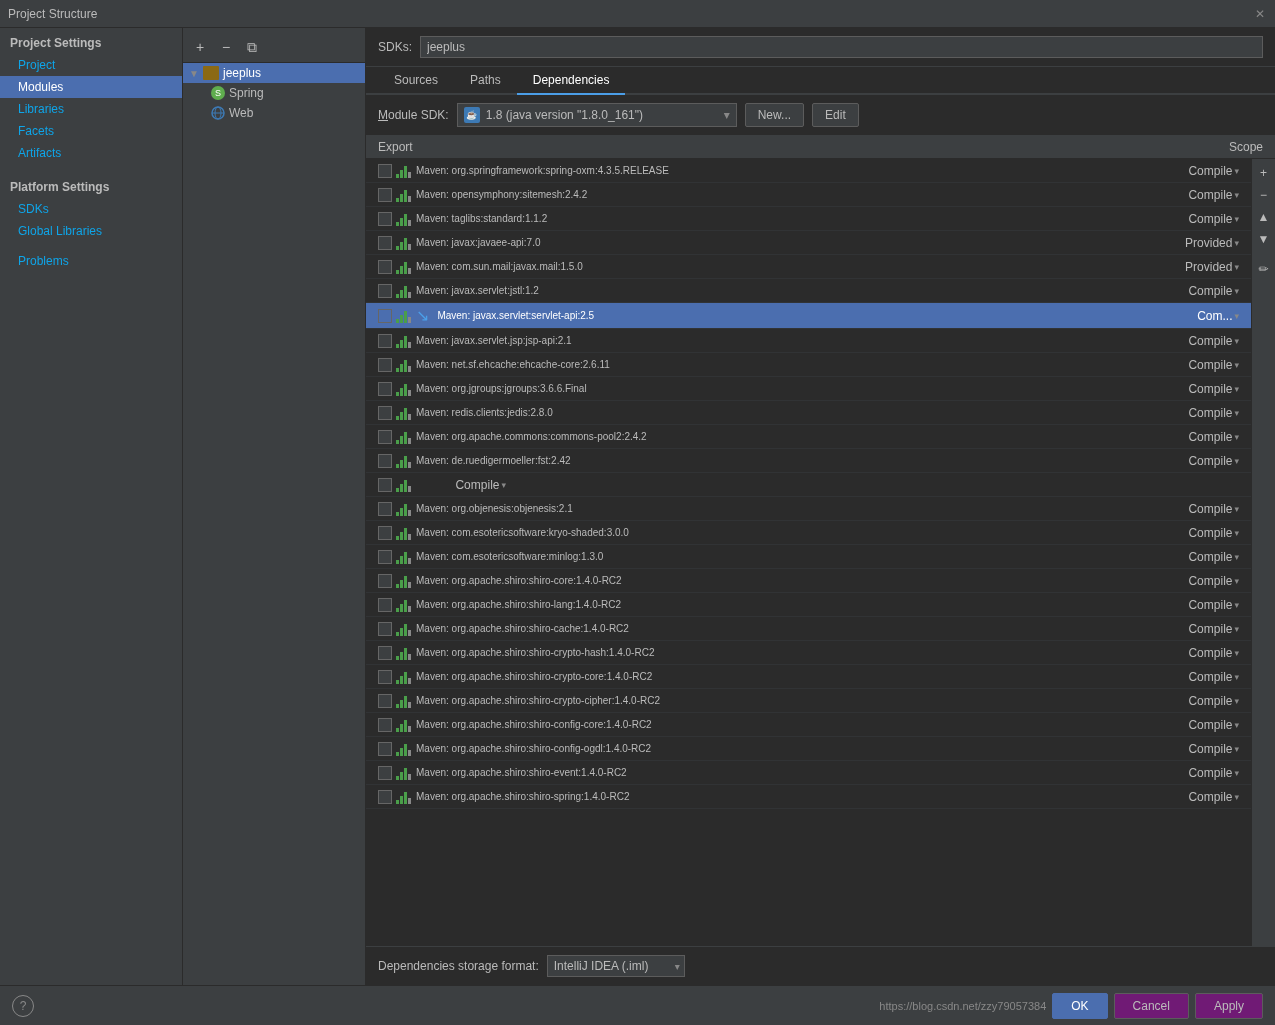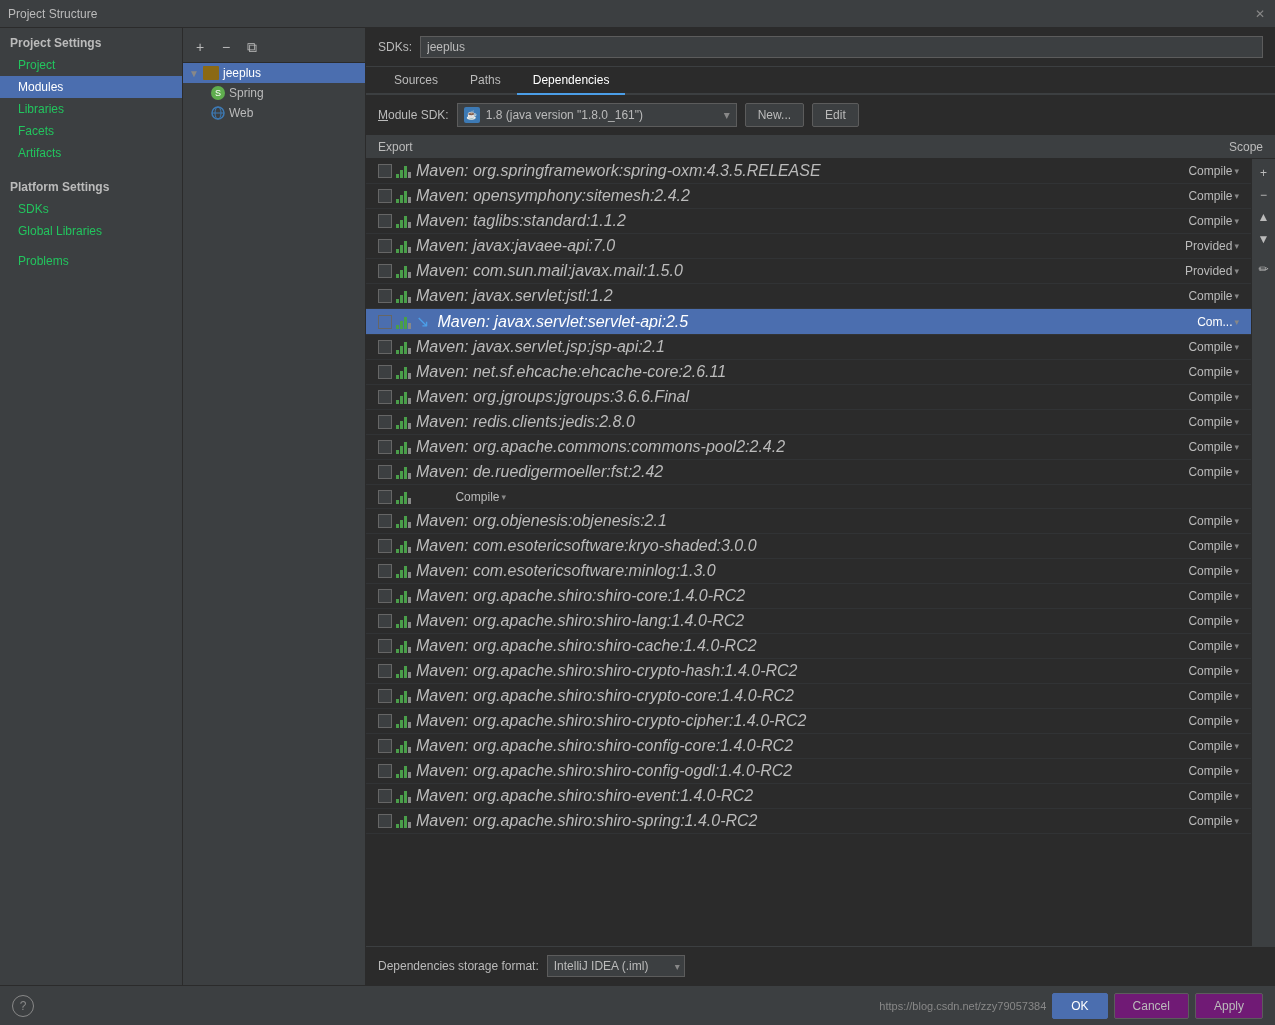--- a/index.html
+++ b/index.html
@@ -47,21 +47,21 @@
     }
     .sidebar-section-header {
       color: #bbbbbb;
       font-weight: bold;
       font-size: 12px;
       padding: 8px 10px 4px 10px;
     }
     .sidebar-item {
       padding: 4px 10px 4px 18px;
       cursor: pointer;
-      color: #22c55e;
+      color: #0ea5e9;
       font-size: 12px;
     }
     .sidebar-item.active {
       background: #4b6eaf;
       color: #ffffff;
     }
     .sidebar-divider {
       height: 8px;
     }
 
@@ -294,26 +294,25 @@
       width: 3px;
       display: block;
     }
     .dep-bar-icon span:nth-child(1) { height: 4px; }
     .dep-bar-icon span:nth-child(2) { height: 8px; }
     .dep-bar-icon span:nth-child(3) { height: 12px; }
     .dep-bar-icon span:nth-child(4) { height: 6px; background: #888; }
 
     .dep-name {
       flex: 1;
-      font-size: 16px;
+      font-size: 10px;
       color: #bbbbbb;
       white-space: nowrap;
       overflow: hidden;
       text-overflow: ellipsis;
-      font-style: italic;
     }
     .dep-row.selected .dep-name {
       color: white;
     }
     .dep-scope {
       width: 90px;
       text-align: right;
       font-size: 12px;
       color: #bbbbbb;
       display: flex;

